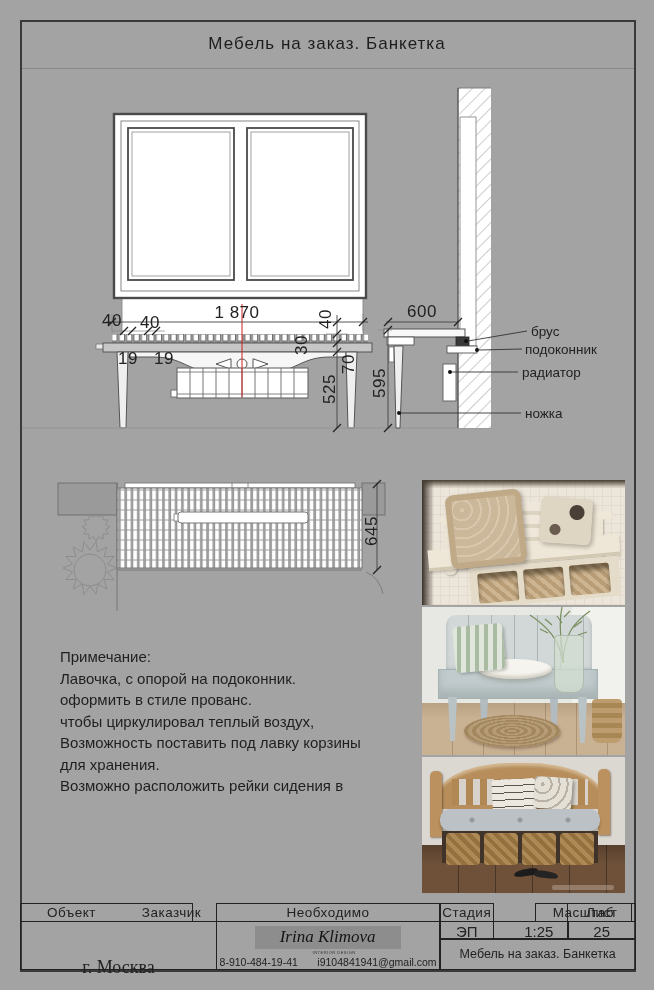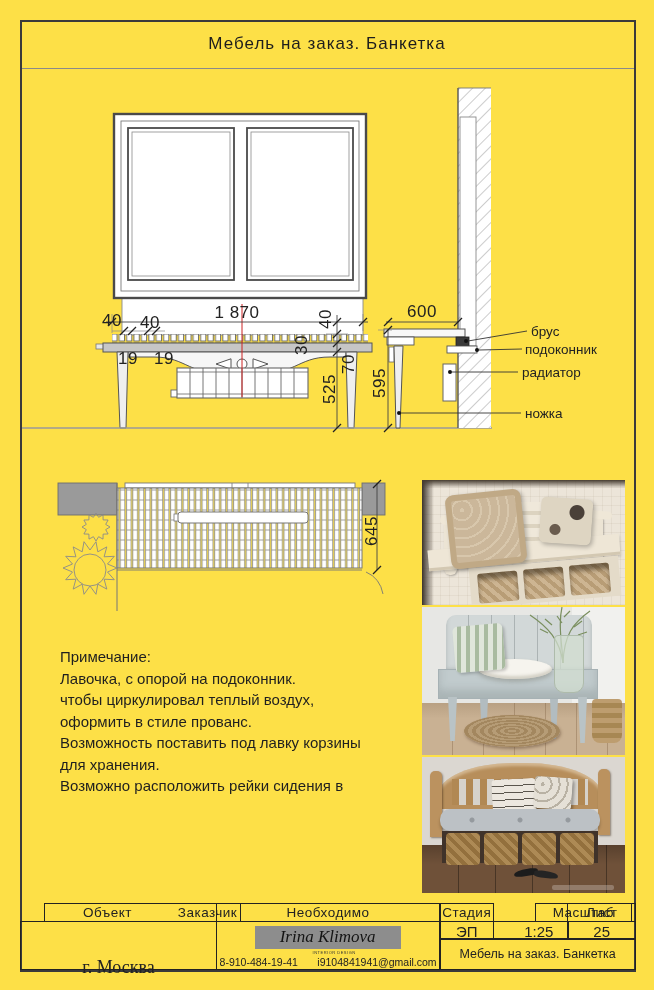--- a/index.html
+++ b/index.html
@@ -1,16 +1,16 @@
 <!DOCTYPE html>
 <html><head>
 <meta charset="utf-8">
 <style>
   html,body{margin:0;padding:0;background:#fff;}
-  #page{position:relative;width:654px;height:990px;background:#fde047;overflow:hidden;
+  #page{position:relative;width:654px;height:990px;background:#a3a3a3;overflow:hidden;
         font-family:"Liberation Sans",sans-serif;color:#222;}
   .abs{position:absolute;}
   
   #frame{left:20px;top:20px;width:612px;height:948px;border:2px solid #3a3a3a;}
   #titleband{left:20px;top:20px;width:614px;height:48px;border-bottom:1px solid #8a8a8a;
              display:flex;align-items:center;justify-content:center;}
   #sheet-title{font-size:17px;letter-spacing:1px;color:#1d1d1d;}
   
   svg text{font-family:"Liberation Sans",sans-serif;fill:#222;}
   .dimtx{font-size:17px;letter-spacing:0.5px;}
@@ -205,22 +205,22 @@
           <line x1="373" y1="574" x2="381" y2="566"></line>
       </g>
       <text class="dimtx" x="371" y="537" text-anchor="middle" transform="rotate(-90 371 531)">645</text>
       <path d="M366,572 Q380,578 383,594" stroke="#777" stroke-width="0.9" fill="none"></path>
     </g>
   </svg>
 
   <div class="abs" id="notes">
     <div>Примечание:</div>
     <div>Лавочка, с опорой на подоконник.</div>
+    <div>оформить в стиле прованс.</div>
     <div>чтобы циркулировал теплый воздух,</div>
-    <div>оформить в стиле прованс.</div>
     <div>Возможность поставить под лавку корзины</div>
     <div>для хранения.</div>
     <div>Возможно расположить рейки сидения в</div>
   </div>
 
   <div class="abs photo" style="top:480px;height:125px;background:#ece5d9;">
     <div style="left:0;top:0;width:203px;height:125px;background:
       repeating-linear-gradient(90deg,rgba(120,100,70,.07) 0 1px,transparent 1px 9px),
       repeating-linear-gradient(0deg,rgba(120,100,70,.07) 0 1px,transparent 1px 9px);"></div>
     <div style="left:0;top:0;width:12px;height:125px;background:linear-gradient(90deg,#3a322a,transparent);"></div>
@@ -311,21 +311,21 @@
     <div style="left:100px;top:76px;width:34px;height:32px;border-radius:4px;background:repeating-linear-gradient(45deg,#ad8a55 0 4px,#93703d 4px 8px);"></div>
     <div style="left:138px;top:76px;width:34px;height:32px;border-radius:4px;background:repeating-linear-gradient(45deg,#ad8a55 0 4px,#93703d 4px 8px);"></div>
 
     <div style="left:92px;top:112px;width:24px;height:7px;background:#1c1c1c;border-radius:60% 30% 30% 30%;transform:rotate(-8deg);"></div>
     <div style="left:112px;top:114px;width:24px;height:7px;background:#242424;border-radius:30% 60% 30% 30%;transform:rotate(6deg);"></div>
     <div style="left:130px;top:128px;width:62px;height:5px;background:rgba(255,255,255,.25);border-radius:2px;"></div>
   </div>
 
   <div class="abs" style="left:20px;top:903px;width:616px;height:67px;">
 
-    <div class="tb" style="left:0;top:0;width:197px;height:19px;margin-left:24px;">
+    <div class="tb" style="left:0;top:0;width:173px;height:19px;">
       <span class="tbtx hdr" style="left:-35px;top:1px;">Объект</span>
       <span class="tbtx hdr" style="left:65px;top:1px;">Заказчик</span>
     </div>
     <div class="tb" style="left:195.6px;top:0;width:225px;height:19px;">
       <span class="tbtx hdr" style="top:1px;">Необходимо</span>
     </div>
     <div class="tb" style="left:419.2px;top:0;width:55px;height:19px;">
       <span class="tbtx hdr" style="top:1px;">Стадия</span>
     </div>
     <div class="tb" style="left:472.8px;top:0;width:97px;height:19px;margin-left:42px;">

